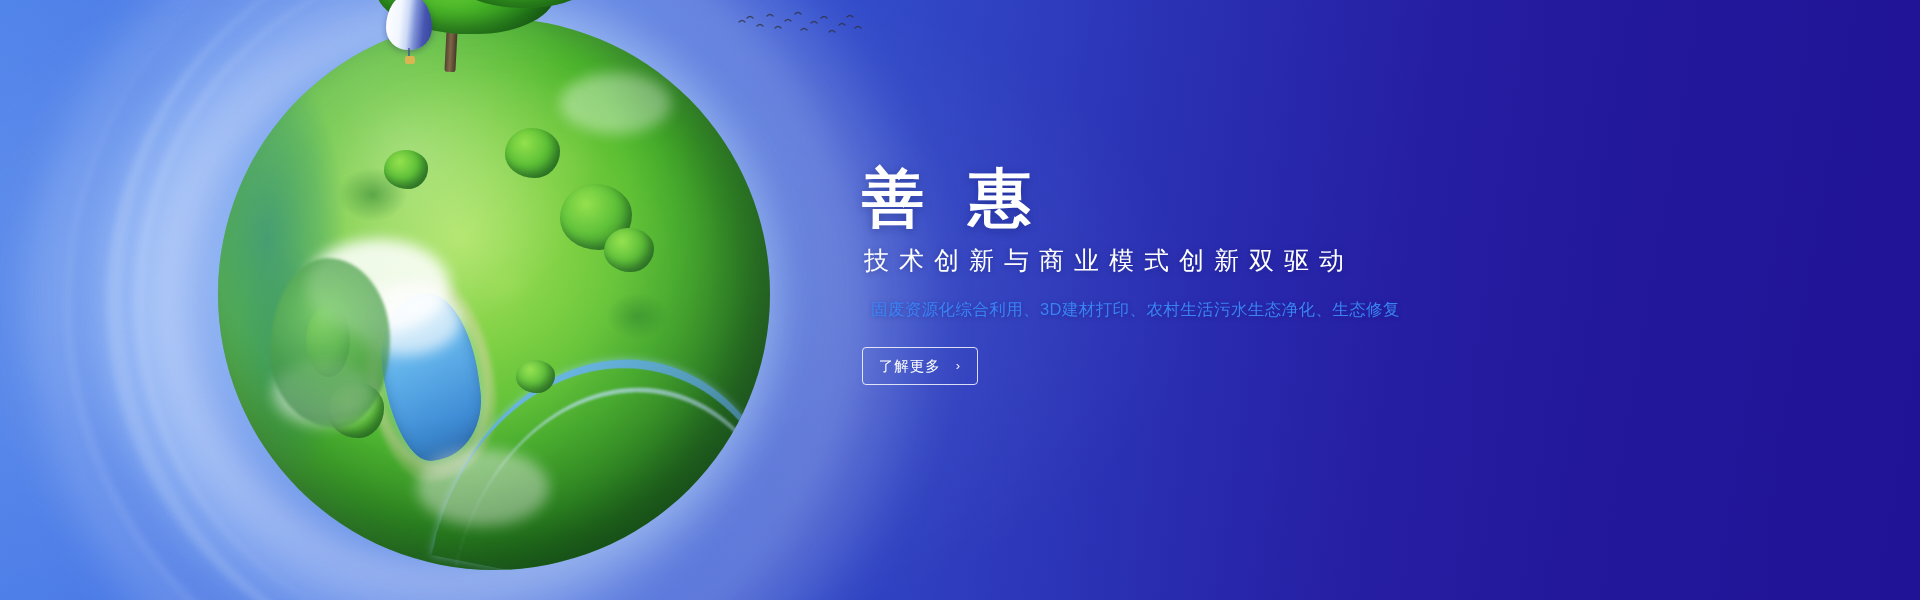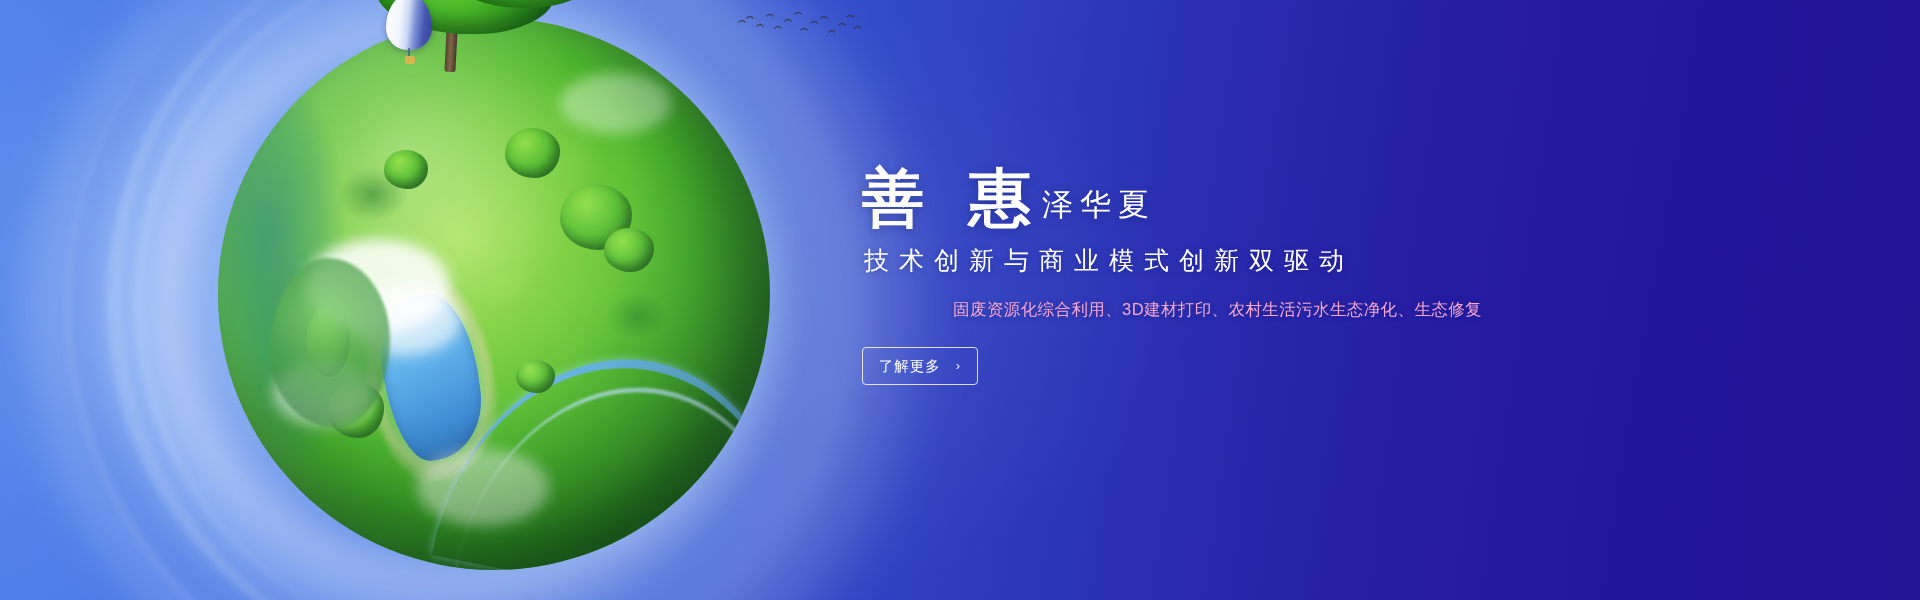--- a/index.html
+++ b/index.html
@@ -238,23 +238,22 @@
   }
   .hl-gap{width:44px;}
 
   .subline{
     font-size:25px;letter-spacing:10px;font-weight:400;
     margin:16px 0 0 2px;white-space:nowrap;
     text-shadow:0 1px 6px rgba(10,20,90,.35);
   }
   .desc{
     font-size:16.5px;letter-spacing:.4px;font-weight:400;
-    margin:22px 0 0 9px;white-space:nowrap;color:#f9a8d4;
+    margin:22px 0 0 9px;white-space:nowrap;color:#3b82f6;
     text-shadow:0 1px 5px rgba(10,20,90,.35);
-    text-align:right;
   }
   .cta{
     display:inline-flex;align-items:center;justify-content:center;gap:15px;
     margin-top:26px;
     width:116px;height:38px;
     border:1px solid rgba(255,255,255,.82);
     border-radius:4px;
     background:transparent;color:#fff;
     font-size:14.5px;letter-spacing:1px;
     font-family:"Liberation Sans","DejaVu Sans",sans-serif;
@@ -329,21 +328,20 @@
   </div>
 
   <div class="bg-vignette"></div>
 
   <div class="copy">
 
     <div class="headline">
       <span class="hl-big">善</span>
       <span class="hl-gap"></span>
       <span class="hl-big">惠</span>
-      <span class="hl-small">泽华夏</span>
     </div>
 
     <div class="subline">技术创新与商业模式创新双驱动</div>
 
     <div class="desc">固废资源化综合利用、3D建材打印、农村生活污水生态净化、生态修复</div>
 
     <button class="cta" type="button">
       <span>了解更多</span>
       <span class="chev">›</span>
     </button>

